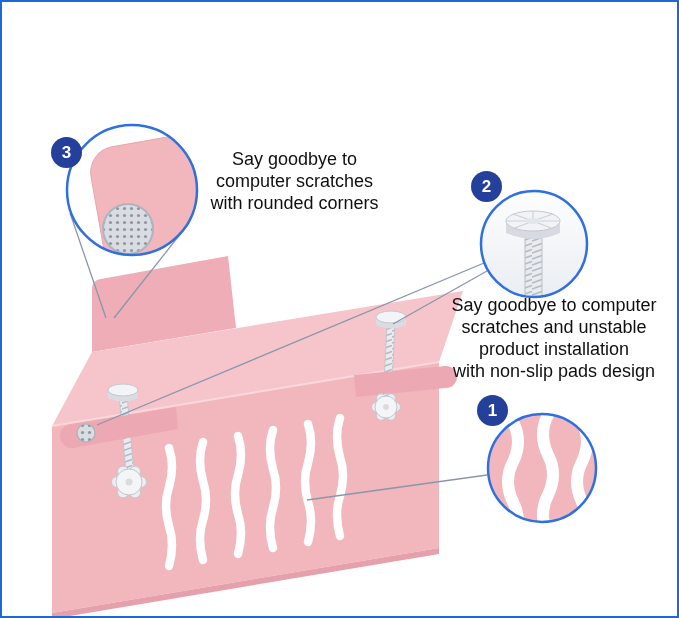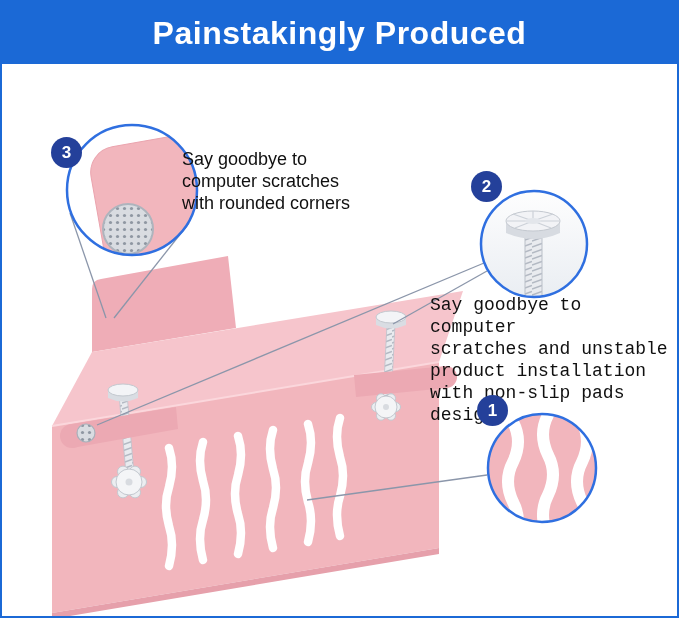--- a/index.html
+++ b/index.html
@@ -24,25 +24,25 @@
   .badge {
     position:absolute; width:31px; height:31px; border-radius:50%;
     background:#24409a; color:#ffffff;
     display:flex; align-items:center; justify-content:center;
     font-size:17px; font-weight:700; z-index:5;
   }
   .badge-3 { left:49px; top:135px; }
   .badge-2 { left:469px; top:169px; }
   .badge-1 { left:475px; top:393px; }
   .callout-text {
-    position:absolute; text-align:left; color:#101010;
+    position:absolute; text-align:center; color:#101010;
     font-size:18px; line-height:1.22; white-space:pre-line; z-index:4;
   }
   .text-3 { left:180px; top:147px; width:225px; }
-  .text-2 { left:428px; top:293px; width:248px;font-family:Liberation Mono, monospace; }
+  .text-2 { left:428px; top:293px; width:248px; }
   .text-1 { left:434px; top:526px; width:230px; }
 </style>
 </head>
 <body>
 
 <div class="canvas">
 
   <svg class="art" viewBox="0 0 675 614">
     <defs>
       <pattern id="dotpad" width="7" height="7" patternUnits="userSpaceOnUse">
@@ -169,23 +169,20 @@
         <g stroke="#ffffff" stroke-width="12" fill="none" stroke-linecap="round">
           <path d="M511,420 q10,19 0,40 q-10,19 0,40 q10,19 0,42"></path>
           <path d="M546,413 q-10,19 0,40 q10,19 0,40 q-10,19 0,42"></path>
           <path d="M580,420 q10,19 0,40 q-10,19 0,40 q10,19 0,42"></path>
         </g>
       </g>
       <circle cx="540" cy="466" r="54" fill="none" stroke="#2f6fe0" stroke-width="2.5"></circle>
     </g>
   </svg>
 
-  <div class="banner">
-    <span class="banner-title">Painstakingly Produced</span>
-  </div>
 
   <div class="badge badge-3">
     <span>3</span>
   </div>
   <div class="badge badge-2">
     <span>2</span>
   </div>
   <div class="badge badge-1">
     <span>1</span>
   </div>

